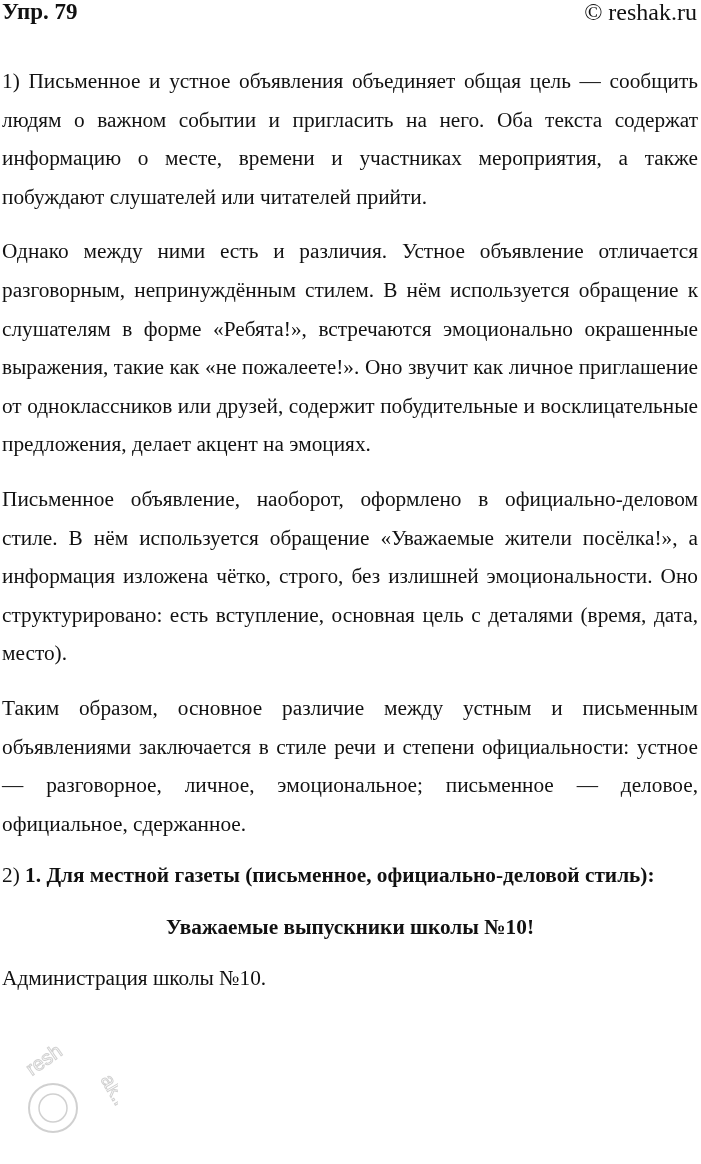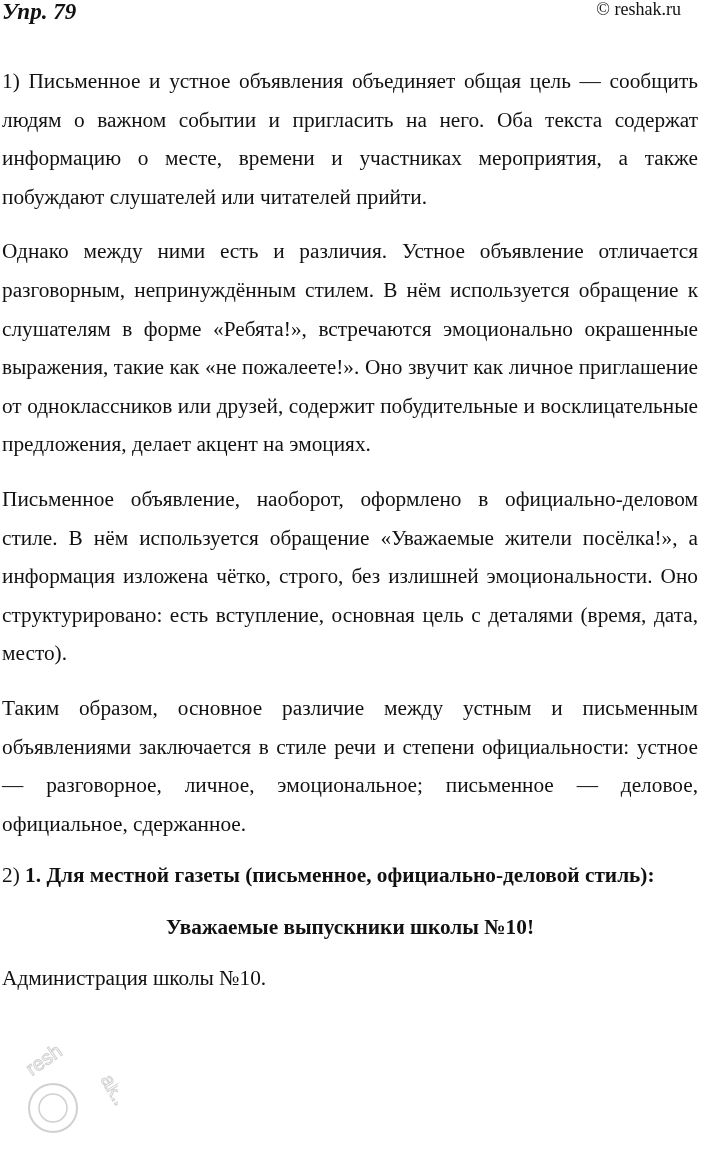--- a/index.html
+++ b/index.html
@@ -4,24 +4,24 @@
 <style>
   html, body { margin: 0; padding: 0; background: #ffffff; }
   body {
     width: 701px; height: 1164px; overflow: hidden; position: relative;
     font-family: "Liberation Serif", serif; color: #111111;
   }
   .header {
     position: absolute; top: 0; left: 0; width: 701px; height: 30px;
   }
   .ex-title {
-    position: absolute; left: 2px; top: -1px; font-weight: bold; font-size: 23px; font-style: italic;
+    position: absolute; left: 2px; top: -1px; font-weight: bold; font-size: 23px;
   }
   .copyright {
-    position: absolute; right: 20px; top: -1px; font-size: 18px;
+    position: absolute; right: 4px; top: -1px; font-size: 24px;
   }
   .content {
     position: absolute; left: 2px; top: 46px; width: 696px;
     font-size: 21.3px; line-height: 38.6px;
   }
   .para {
     margin: 16px 0 13px 0; text-align: justify; text-align-last: left;
   }
   .section2 {
     margin: 0 0 13px 0; font-size: 21.3px; white-space: nowrap;

